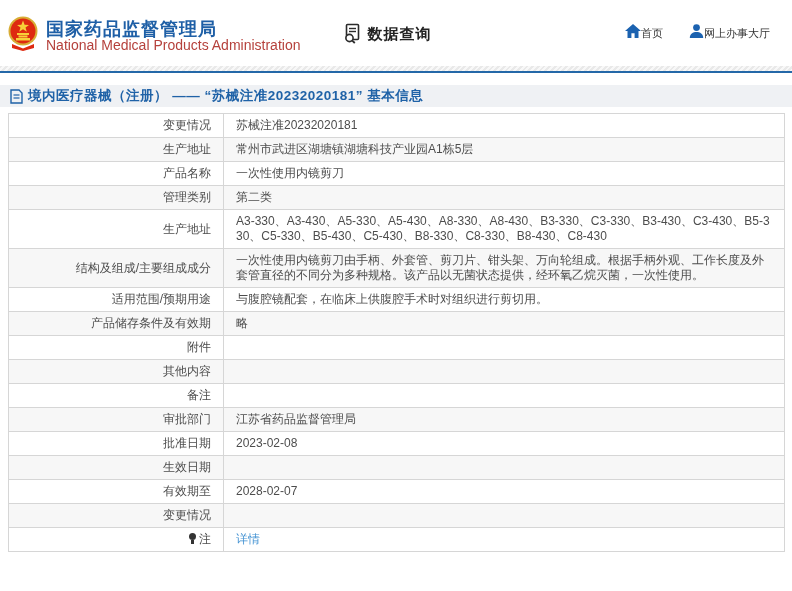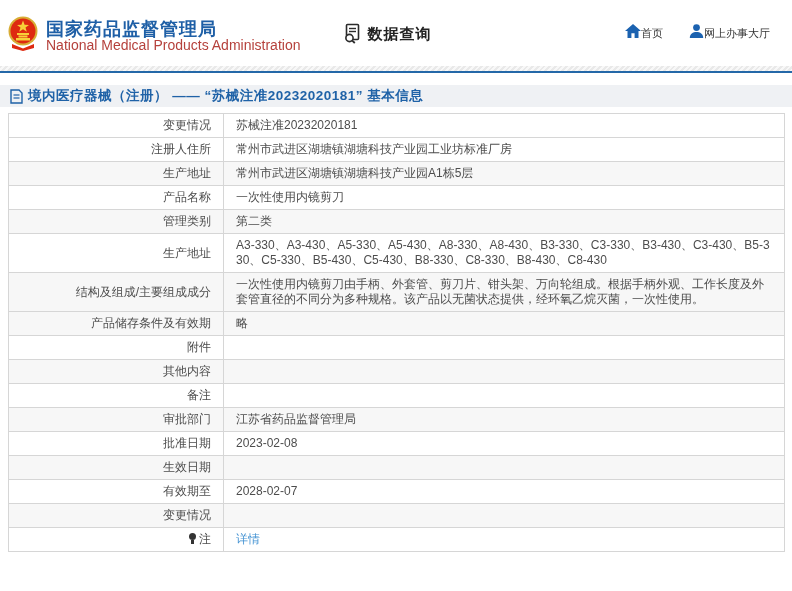--- a/index.html
+++ b/index.html
@@ -106,43 +106,43 @@
   <span class="crumb-text">境内医疗器械（注册） —— “苏械注准20232020181” 基本信息</span>
 </div>
 
 <div class="table-wrap">
   <table class="info">
     <tbody>
         <tr class="row-white">
           <td class="label-cell">变更情况</td>
           <td class="value-cell">苏械注准20232020181</td>
         </tr>
-        <tr class="row-white">
-          <td class="label-cell">注册人住所</td>
-          <td class="value-cell">常州市武进区湖塘镇湖塘科技产业园工业坊标准厂房</td>
-        </tr>
         <tr class="row-gray">
           <td class="label-cell">生产地址</td>
           <td class="value-cell">常州市武进区湖塘镇湖塘科技产业园A1栋5层</td>
         </tr>
         <tr class="row-white">
           <td class="label-cell">产品名称</td>
           <td class="value-cell">一次性使用内镜剪刀</td>
         </tr>
         <tr class="row-gray">
           <td class="label-cell">管理类别</td>
           <td class="value-cell">第二类</td>
         </tr>
         <tr class="row-white">
           <td class="label-cell">生产地址</td>
           <td class="value-cell">A3-330、A3-430、A5-330、A5-430、A8-330、A8-430、B3-330、C3-330、B3-430、C3-430、B5-330、C5-330、B5-430、C5-430、B8-330、C8-330、B8-430、C8-430</td>
         </tr>
         <tr class="row-gray">
           <td class="label-cell">结构及组成/主要组成成分</td>
           <td class="value-cell">一次性使用内镜剪刀由手柄、外套管、剪刀片、钳头架、万向轮组成。根据手柄外观、工作长度及外套管直径的不同分为多种规格。该产品以无菌状态提供，经环氧乙烷灭菌，一次性使用。</td>
+        </tr>
+        <tr class="row-white">
+          <td class="label-cell">适用范围/预期用途</td>
+          <td class="value-cell">与腹腔镜配套，在临床上供腹腔手术时对组织进行剪切用。</td>
         </tr>
         <tr class="row-gray">
           <td class="label-cell">产品储存条件及有效期</td>
           <td class="value-cell">略</td>
         </tr>
         <tr class="row-white">
           <td class="label-cell">附件</td>
           <td class="value-cell"></td>
         </tr>
         <tr class="row-gray">

